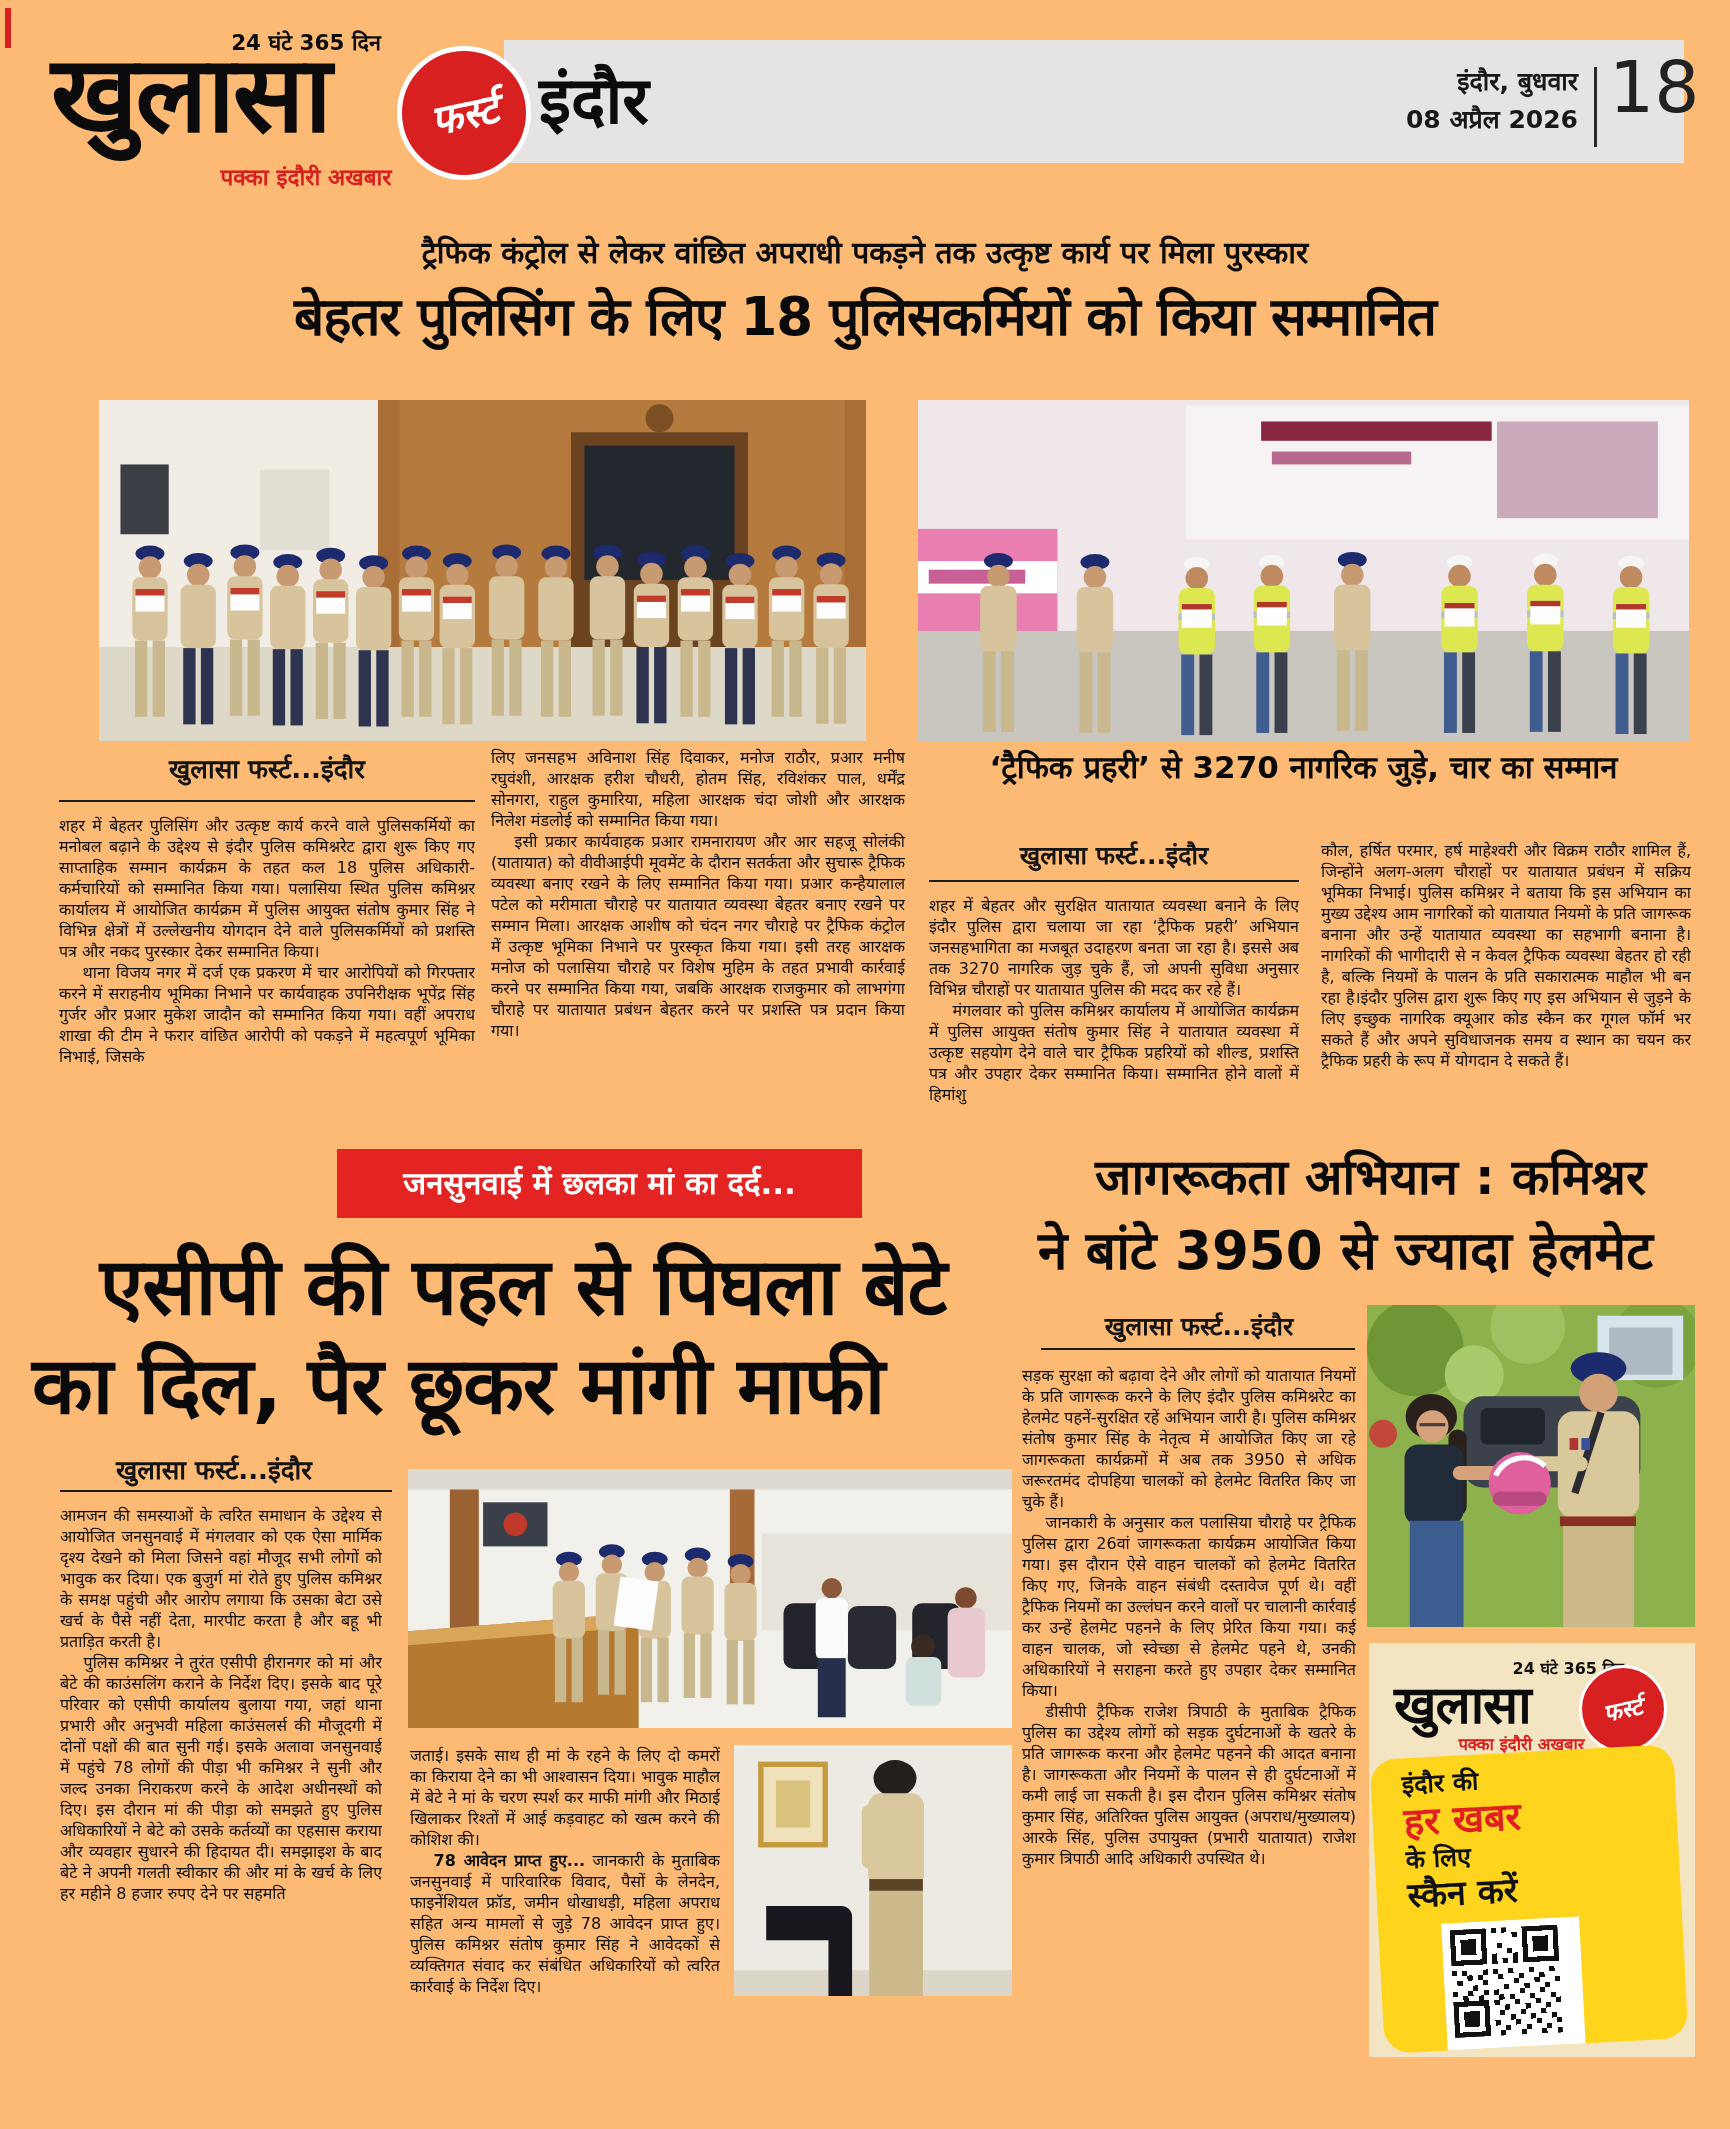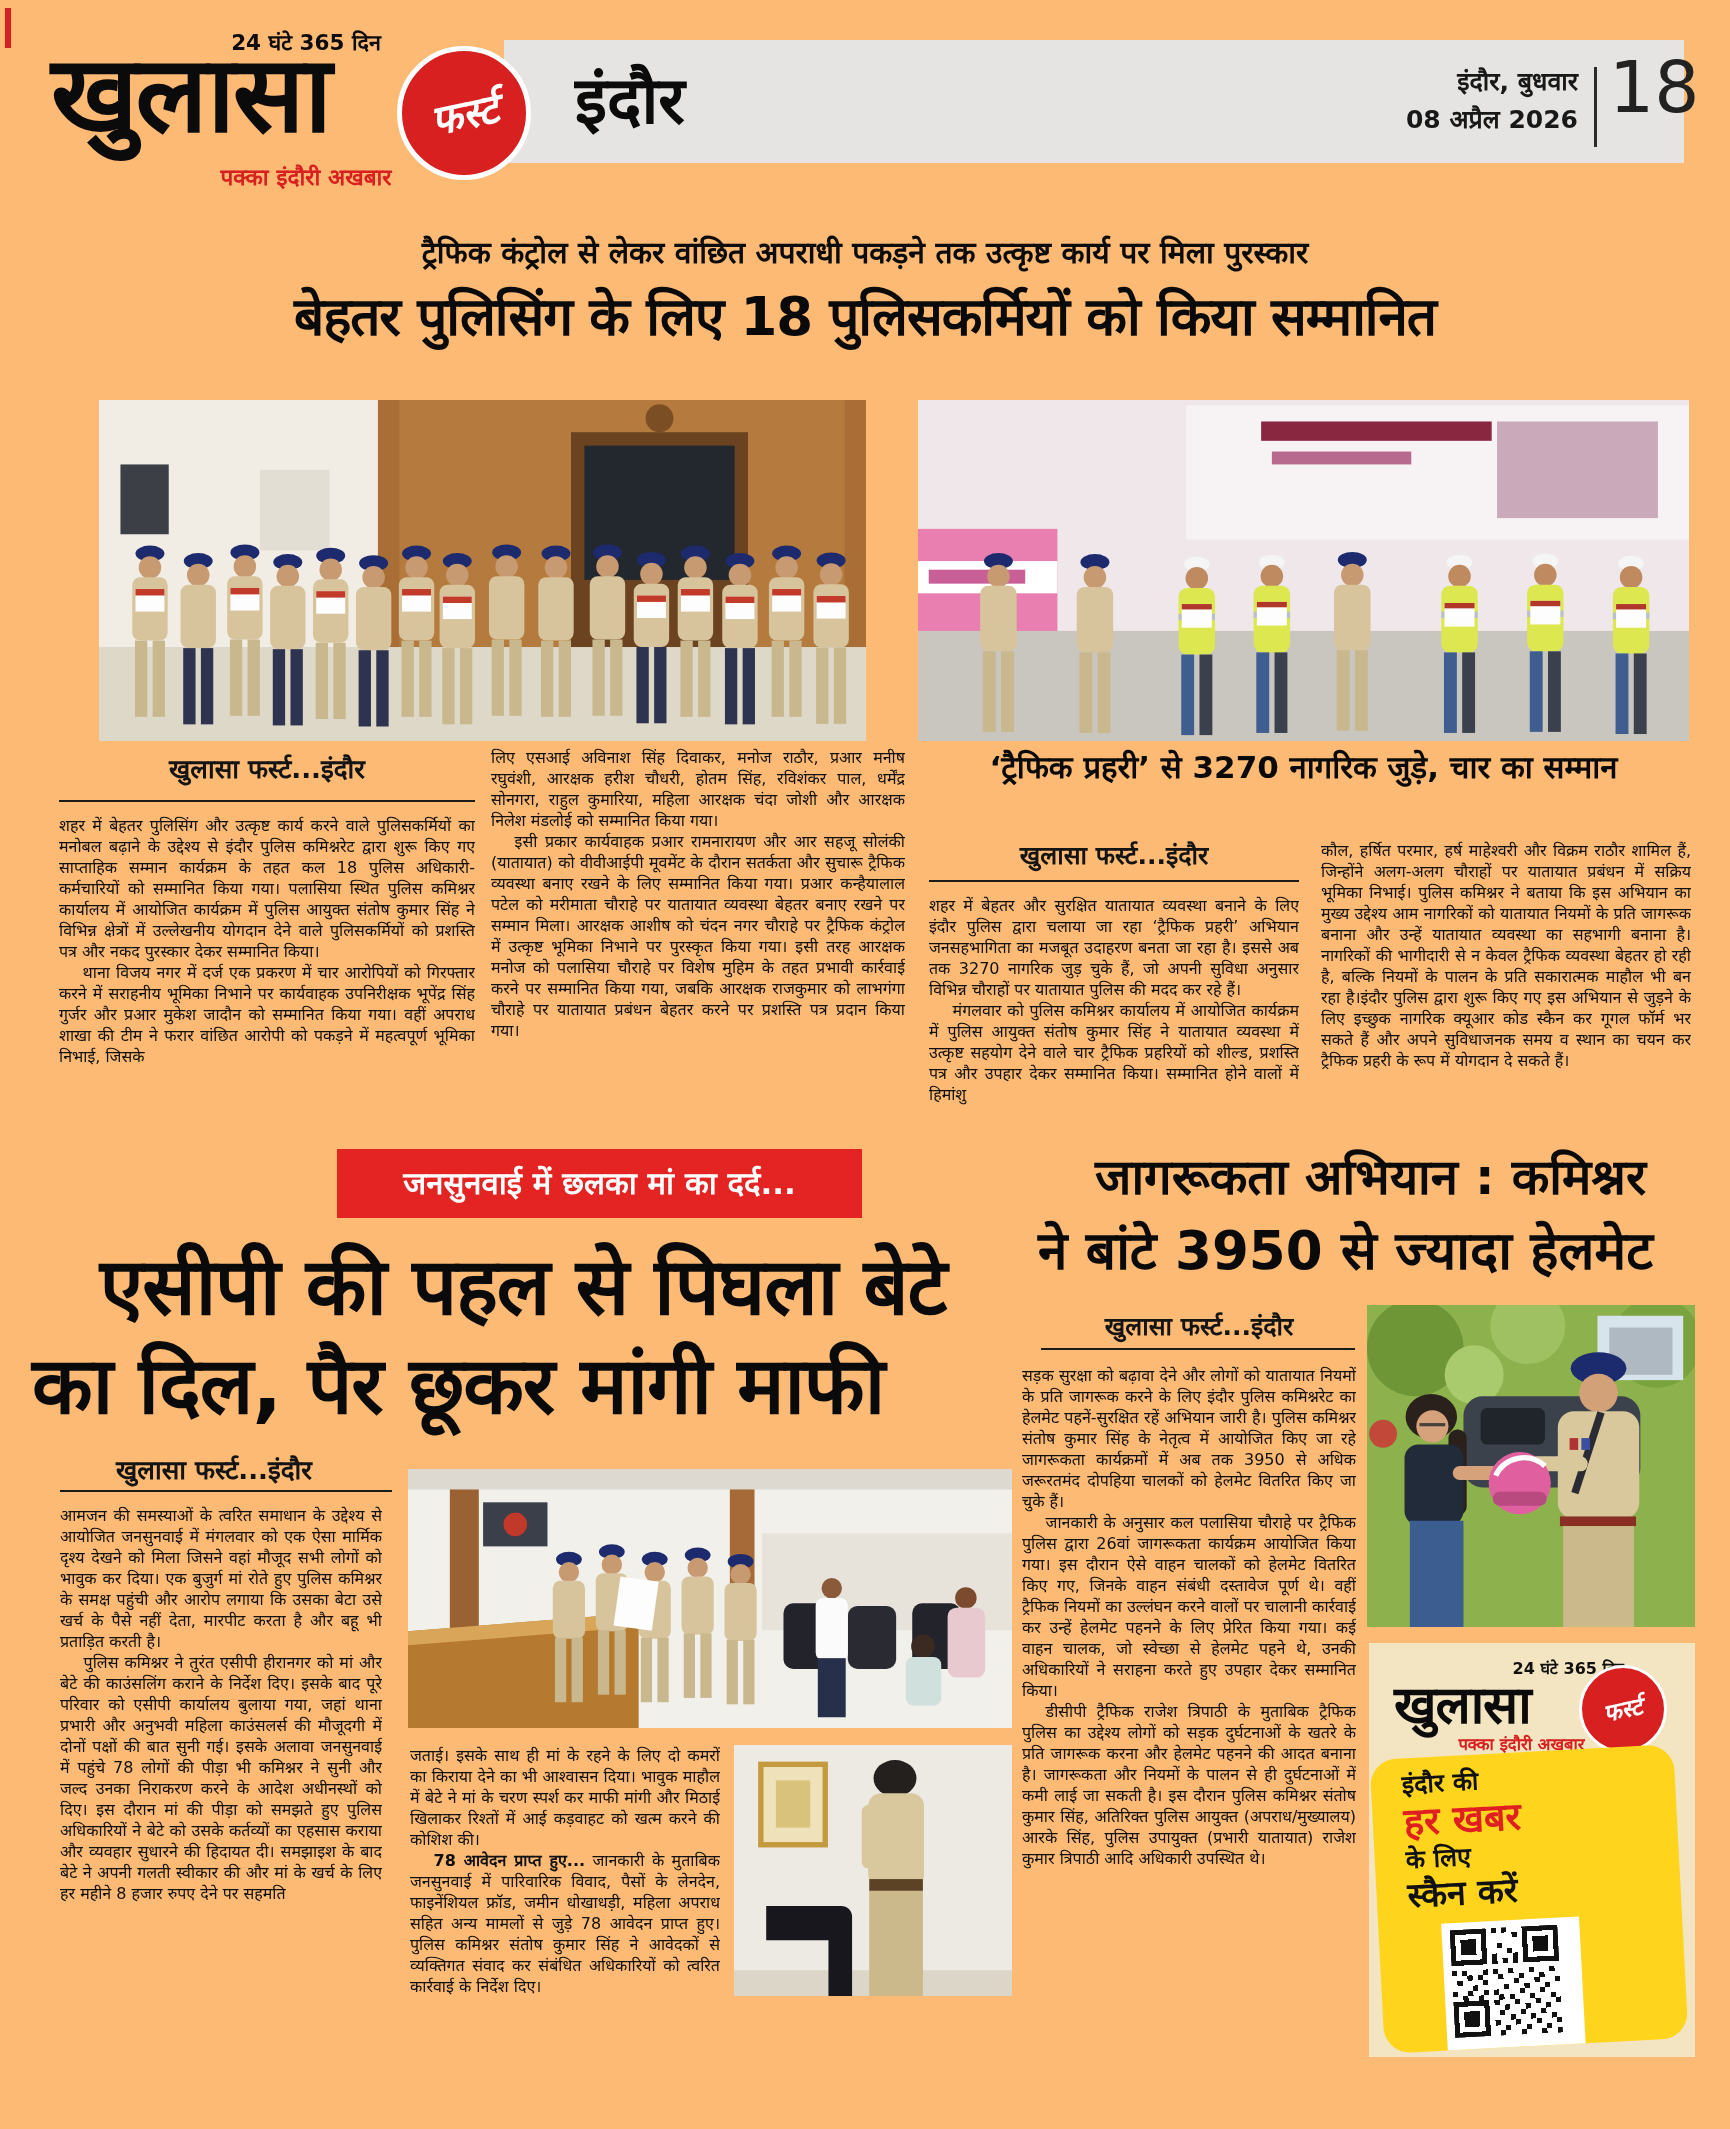--- a/index.html
+++ b/index.html
@@ -8,21 +8,21 @@
   .abs{position:absolute;}
   
   .reg-mark{left:5.4px;top:7.5px;width:5.4px;height:40px;background:#d7201f;}
   .mast-tag-top{left:204px;top:27px;width:204px;text-align:center;font-size:21.5px;font-weight:800;color:#0c0c0c;}
   .mast-title{left:51px;top:39px;width:354px;font-size:106px;line-height:1.05;font-weight:800;letter-spacing:-2.1px;color:#0b0b0b;}
   .badge{left:397px;top:46px;width:124px;height:124px;border-radius:50%;background:#d7201f;border:5.4px solid #fff;
          display:flex;align-items:center;justify-content:center;}
   .badge span{color:#fff;font-size:41px;font-weight:800;font-style:italic;transform:rotate(-12deg);}
   .mast-tag-bottom{left:204px;top:161px;width:204px;text-align:center;font-size:22.5px;font-weight:800;color:#d7201f;}
   .band{left:504px;top:40px;width:1180px;height:123px;background:#e5e4e2;}
-  .edition{left:539px;top:54px;font-size:65px;font-weight:800;color:#0b0b0b;margin-left:36px;}
+  .edition{left:539px;top:54px;font-size:65px;font-weight:800;color:#0b0b0b;}
   .dateline{left:1288px;top:63px;width:290px;text-align:right;font-size:25px;font-weight:700;line-height:1.5;color:#181818;}
   .vdiv{left:1594px;top:67px;width:2.7px;height:80px;background:#2a2a2a;}
   .pageno{left:1609px;top:46px;font-size:71px;font-weight:400;color:#222;}
   
   .kicker{left:86px;top:231px;width:1558px;text-align:center;font-size:30px;font-weight:700;color:#0c0c0c;}
   .h1{left:27px;top:278px;width:1676px;text-align:center;font-size:53px;font-weight:800;letter-spacing:-1.1px;color:#0a0a0a;}
   .byline{font-weight:700;text-align:center;font-size:26px;color:#141414;}
   .rule{background:#1b1b1b;height:1.6px;}
   .body{font-size:16px;line-height:21px;text-align:justify;color:#101010;overflow:hidden;}
   .body p{margin:0;text-indent:23.6px;}
@@ -182,21 +182,21 @@
       <use href="#cert2" x="1302" y="380"></use>
   </svg>
 
   <div class="abs byline" style="left:59px;top:750px;width:416px;">खुलासा फर्स्ट...इंदौर</div>
   <div class="abs rule" style="left:59px;top:800px;width:416px;"></div>
   <div class="abs body" style="left:59px;top:815px;width:416px;height:308px;">
     <p class="first">शहर में बेहतर पुलिसिंग और उत्कृष्ट कार्य करने वाले पुलिसकर्मियों का मनोबल बढ़ाने के उद्देश्य से इंदौर पुलिस कमिश्नरेट द्वारा शुरू किए गए साप्ताहिक सम्मान कार्यक्रम के तहत कल 18 पुलिस अधिकारी-कर्मचारियों को सम्मानित किया गया। पलासिया स्थित पुलिस कमिश्नर कार्यालय में आयोजित कार्यक्रम में पुलिस आयुक्त संतोष कुमार सिंह ने विभिन्न क्षेत्रों में उल्लेखनीय योगदान देने वाले पुलिसकर्मियों को प्रशस्ति पत्र और नकद पुरस्कार देकर सम्मानित किया।</p>
     <p>थाना विजय नगर में दर्ज एक प्रकरण में चार आरोपियों को गिरफ्तार करने में सराहनीय भूमिका निभाने पर कार्यवाहक उपनिरीक्षक भूपेंद्र सिंह गुर्जर और प्रआर मुकेश जादौन को सम्मानित किया गया। वहीं अपराध शाखा की टीम ने फरार वांछित आरोपी को पकड़ने में महत्वपूर्ण भूमिका निभाई, जिसके</p>
   </div>
   <div class="abs body" style="left:491px;top:747px;width:414px;height:377px;">
-    <p class="first">लिए एसआई अविनाश सिंह दिवाकर, मनोज राठौर, प्रआर मनीष रघुवंशी, आरक्षक हरीश चौधरी, होतम सिंह, रविशंकर पाल, धर्मेंद्र सोनगरा, राहुल कुमारिया, महिला आरक्षक चंदा जोशी और आरक्षक निलेश मंडलोई को सम्मानित किया गया।</p>
+    <p class="first">लिए जनसहभ अविनाश सिंह दिवाकर, मनोज राठौर, प्रआर मनीष रघुवंशी, आरक्षक हरीश चौधरी, होतम सिंह, रविशंकर पाल, धर्मेंद्र सोनगरा, राहुल कुमारिया, महिला आरक्षक चंदा जोशी और आरक्षक निलेश मंडलोई को सम्मानित किया गया।</p>
     <p>इसी प्रकार कार्यवाहक प्रआर रामनारायण और आर सहजू सोलंकी (यातायात) को वीवीआईपी मूवमेंट के दौरान सतर्कता और सुचारू ट्रैफिक व्यवस्था बनाए रखने के लिए सम्मानित किया गया। प्रआर कन्हैयालाल पटेल को मरीमाता चौराहे पर यातायात व्यवस्था बेहतर बनाए रखने पर सम्मान मिला। आरक्षक आशीष को चंदन नगर चौराहे पर ट्रैफिक कंट्रोल में उत्कृष्ट भूमिका निभाने पर पुरस्कृत किया गया। इसी तरह आरक्षक मनोज को पलासिया चौराहे पर विशेष मुहिम के तहत प्रभावी कार्रवाई करने पर सम्मानित किया गया, जबकि आरक्षक राजकुमार को लाभगंगा चौराहे पर यातायात प्रबंधन बेहतर करने पर प्रशस्ति पत्र प्रदान किया गया।</p>
   </div>
 
   <div class="abs h2">‘ट्रैफिक प्रहरी’ से 3270 नागरिक जुड़े, चार का सम्मान</div>
   <div class="abs byline" style="left:929px;top:837px;width:370px;font-size:25px;">खुलासा फर्स्ट...इंदौर</div>
   <div class="abs rule" style="left:929px;top:880px;width:370px;"></div>
   <div class="abs body" style="left:929px;top:895px;width:370px;height:231px;">
     <p class="first">शहर में बेहतर और सुरक्षित यातायात व्यवस्था बनाने के लिए इंदौर पुलिस द्वारा चलाया जा रहा ‘ट्रैफिक प्रहरी’ अभियान जनसहभागिता का मजबूत उदाहरण बनता जा रहा है। इससे अब तक 3270 नागरिक जुड़ चुके हैं, जो अपनी सुविधा अनुसार विभिन्न चौराहों पर यातायात पुलिस की मदद कर रहे हैं।</p>
     <p>मंगलवार को पुलिस कमिश्नर कार्यालय में आयोजित कार्यक्रम में पुलिस आयुक्त संतोष कुमार सिंह ने यातायात व्यवस्था में उत्कृष्ट सहयोग देने वाले चार ट्रैफिक प्रहरियों को शील्ड, प्रशस्ति पत्र और उपहार देकर सम्मानित किया।  सम्मानित होने वालों में हिमांशु</p>
   </div>

